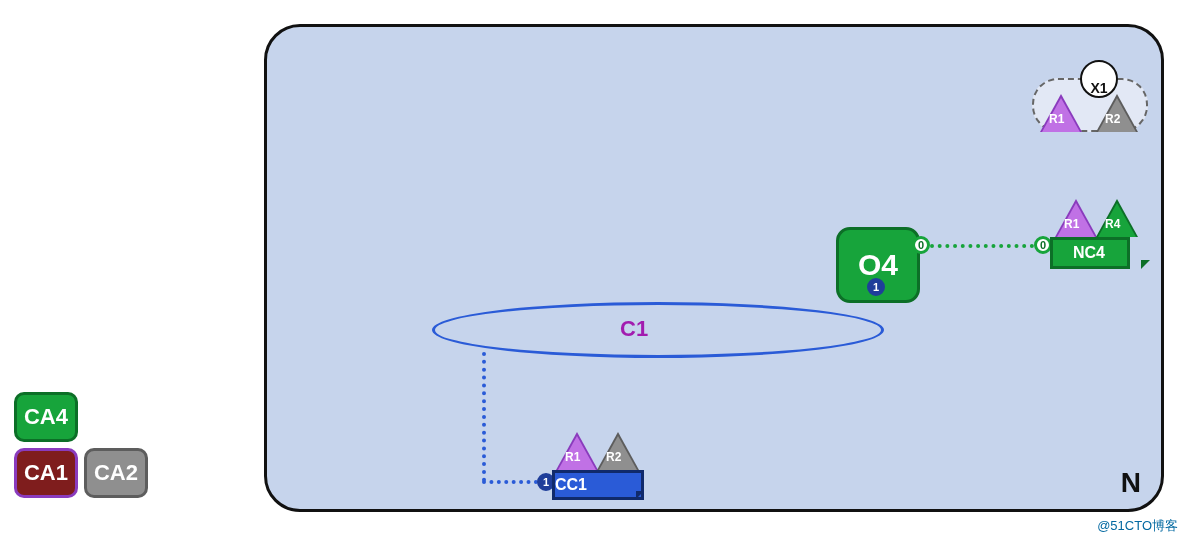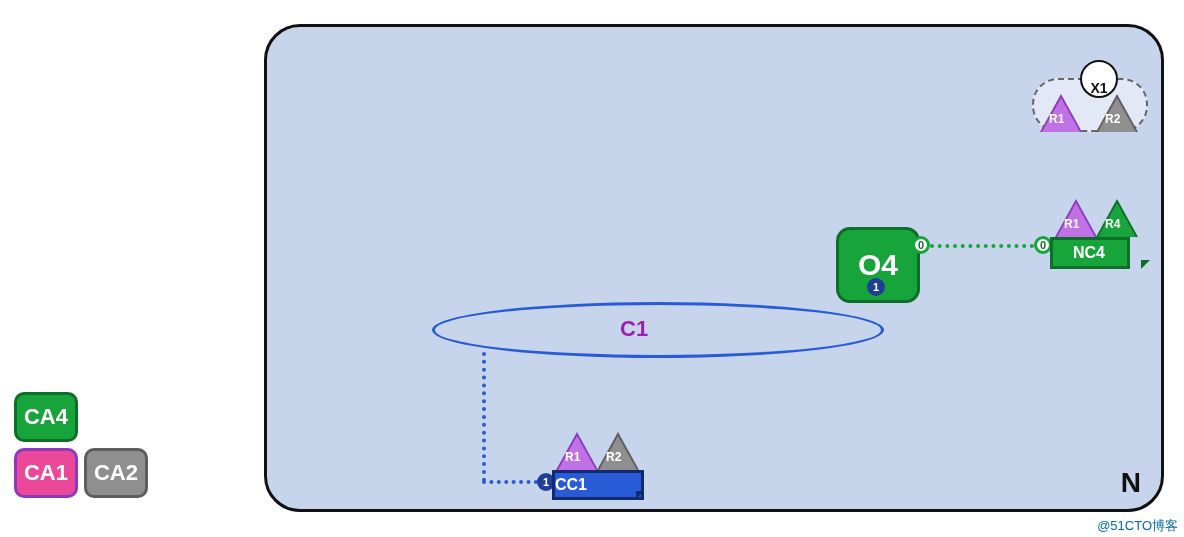--- a/index.html
+++ b/index.html
@@ -34,21 +34,21 @@
   
   .ca-box {
     position: absolute;
     width: 64px; height: 50px;
     border-radius: 10px;
     display: flex; align-items: center; justify-content: center;
     font-size: 22px; font-weight: 700; color: #fff;
     box-sizing: border-box;
   }
   .ca4 { left: 14px; top: 392px; background:#17a43b; border:3px solid #0c6f27; }
-  .ca1 { left: 14px; top: 448px; background:#ec4899; border:3px solid #8a3bbd; }
+  .ca1 { left: 14px; top: 448px; background:#7f1d1d; border:3px solid #8a3bbd; }
   .ca2 { left: 84px; top: 448px; background:#8f8f8f; border:3px solid #5d5d5d; }
 
   
   .o4 {
     position: absolute; left: 836px; top: 210px;
     width: 78px; height: 70px;
     background:#17a43b; border:3px solid #0c6f27;
     border-radius: 14px;
     color:#fff; font-size:30px; font-weight:800;
     display:flex; align-items:center; justify-content:center;margin-top:17px;

